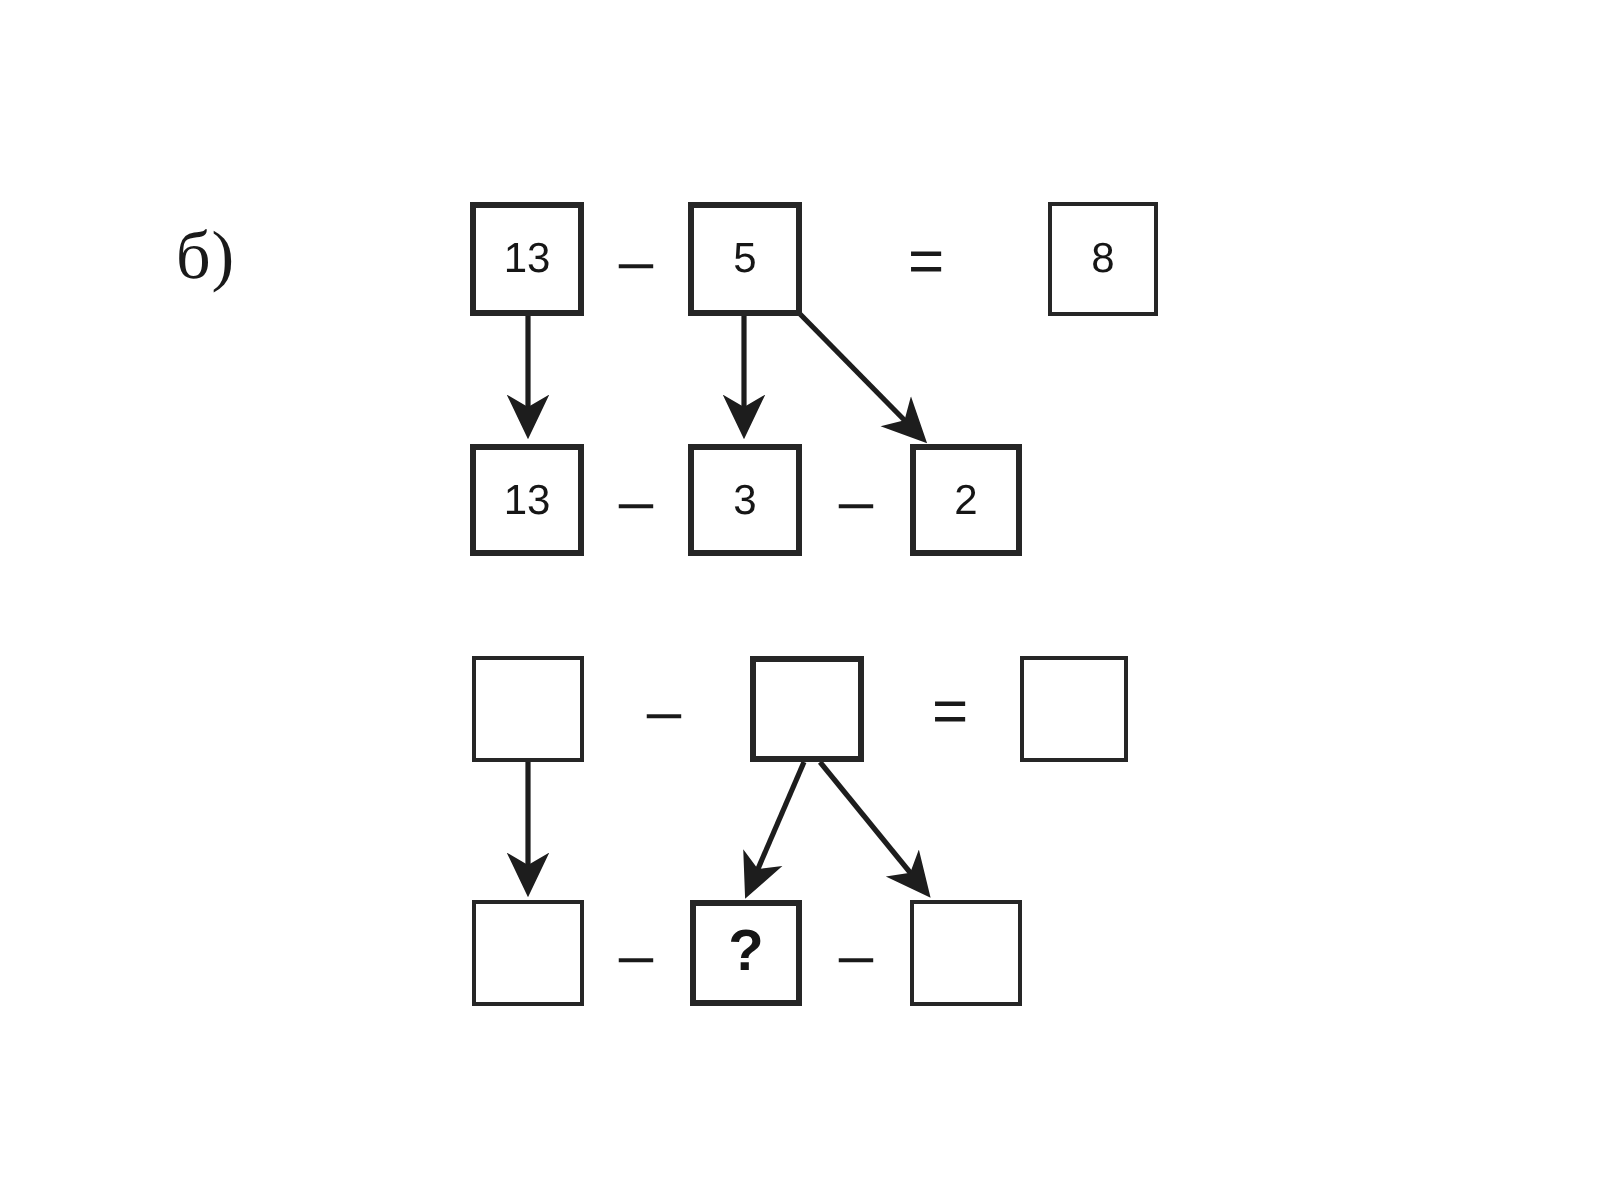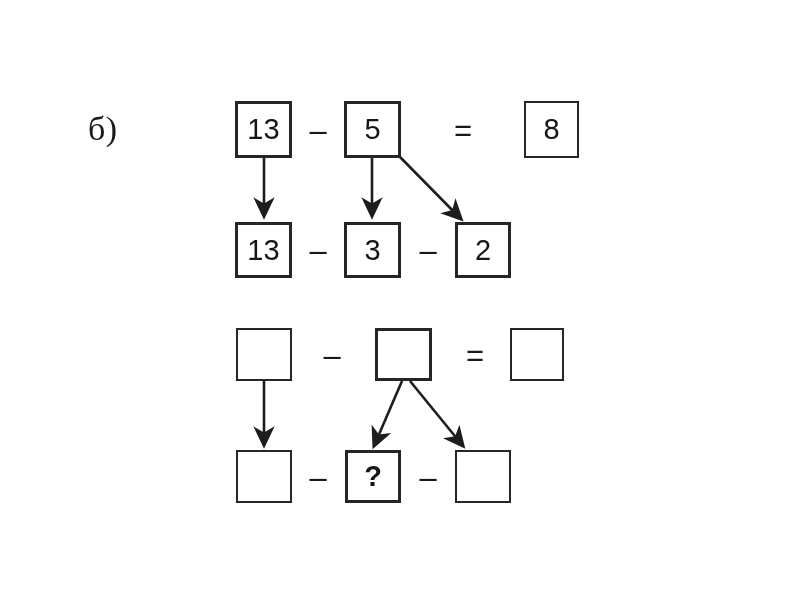--- a/index.html
+++ b/index.html
@@ -33,21 +33,21 @@
   .cell {
     position: absolute;
     box-sizing: border-box;
     border: 3px solid #262626;
     background: #ffffff;
     display: flex;
     align-items: center;
     justify-content: center;
     color: #161616;
     font-family: "Liberation Sans", sans-serif;
-    font-size: 29px;
+    font-size: 21px;
     line-height: 1;
   }
   .cell.thin {
     border-width: 2px;
   }
   .cell.query {
     font-weight: bold;
     font-size: 29px;
   }
   .op {

